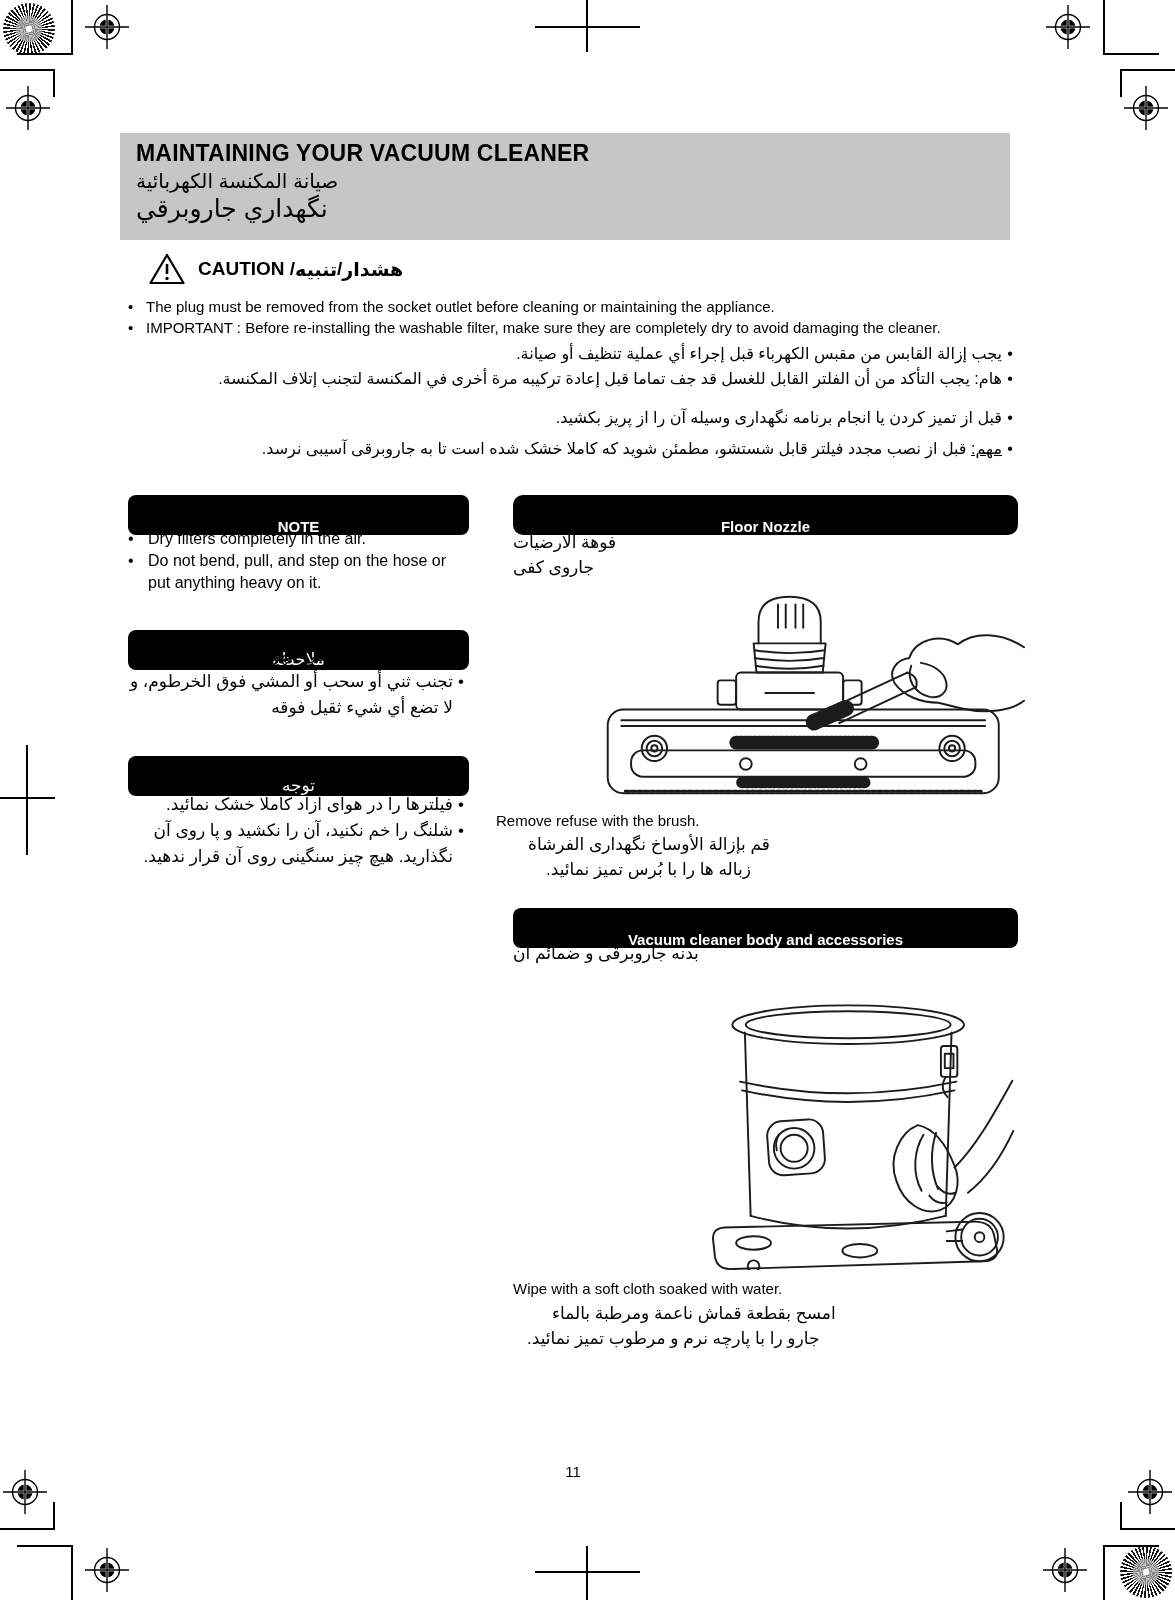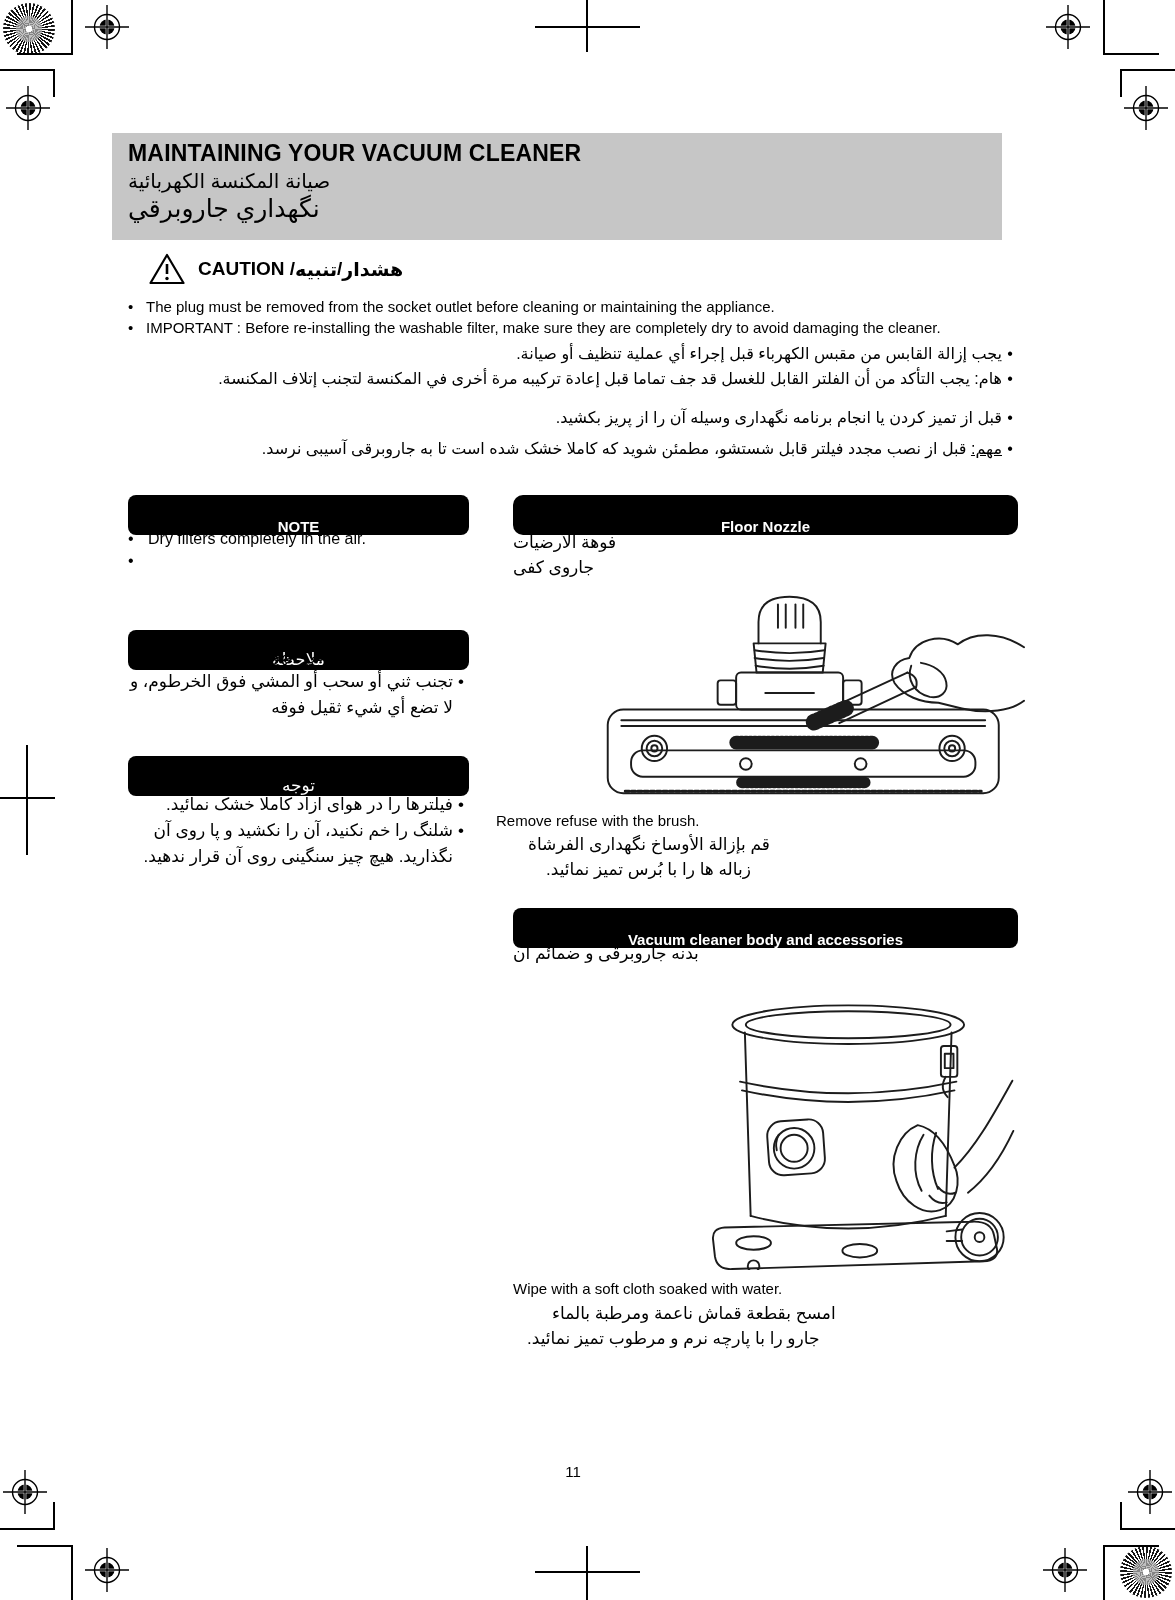--- a/index.html
+++ b/index.html
@@ -14,21 +14,21 @@
   .vl{position:absolute;width:2px;background:#000;}
   .sunburst{
     position:absolute;width:52px;height:52px;border-radius:50%;
     background:
       radial-gradient(circle at 50% 50%, #fff 0 3px, rgba(170,170,170,.75) 3px 13px, rgba(0,0,0,0) 13px),
       repeating-conic-gradient(#161616 0deg 4.5deg, #ffffff 4.5deg 9deg);
   }
   .regmark{position:absolute;width:44px;height:44px;}
   
   .gray-header{
-    left:112px;top:133px;width:890px;height:107px;background:#c6c6c6;
+    left:120px;top:133px;width:890px;height:107px;background:#c6c6c6;
     box-sizing:border-box;padding:7px 16px 4px 16px;
   }
   .gh-en{font-size:23px;font-weight:bold;letter-spacing:.2px;}
   .gh-ar{font-size:20px;margin-top:2px;}
   .gh-fa{font-size:25px;margin-top:1px;}
   .caution-row{left:148px;top:252px;display:flex;align-items:center;gap:12px;}
   .caution-text{font-size:19px;font-weight:bold;display:flex;align-items:center;gap:0;justify-content:center;}
   .en-bullets{left:128px;top:296px;width:900px;font-size:15px;line-height:21px;}
   .b-row{display:flex;}
   .b-dot{width:18px;flex:0 0 18px;}
@@ -205,20 +205,21 @@
 <div class="abs bar leftcol-bar" style="top:495px;">
     <span>NOTE</span>
   </div>
 <div class="abs note-list">
   <div class="b-row">
       <span class="b-dot">•</span>
       <span>Dry filters completely in the air.</span>
     </div>
   <div class="b-row">
       <span class="b-dot">•</span>
+      <span style="max-width:300px;">Do not bend, pull, and step on the hose or put anything heavy on it.</span>
     </div>
 </div>
 
 <div class="abs bar ar leftcol-bar" style="top:630px;">
     <span dir="rtl">ملاحظة</span>
   </div>
 <div class="abs rtl-list" style="left:128px;top:643px;width:341px;">
   <div class="rtl-row">
       <span class="b-dot">•</span>
       <span>جفف الفلاتر تماما في الهواء</span>

